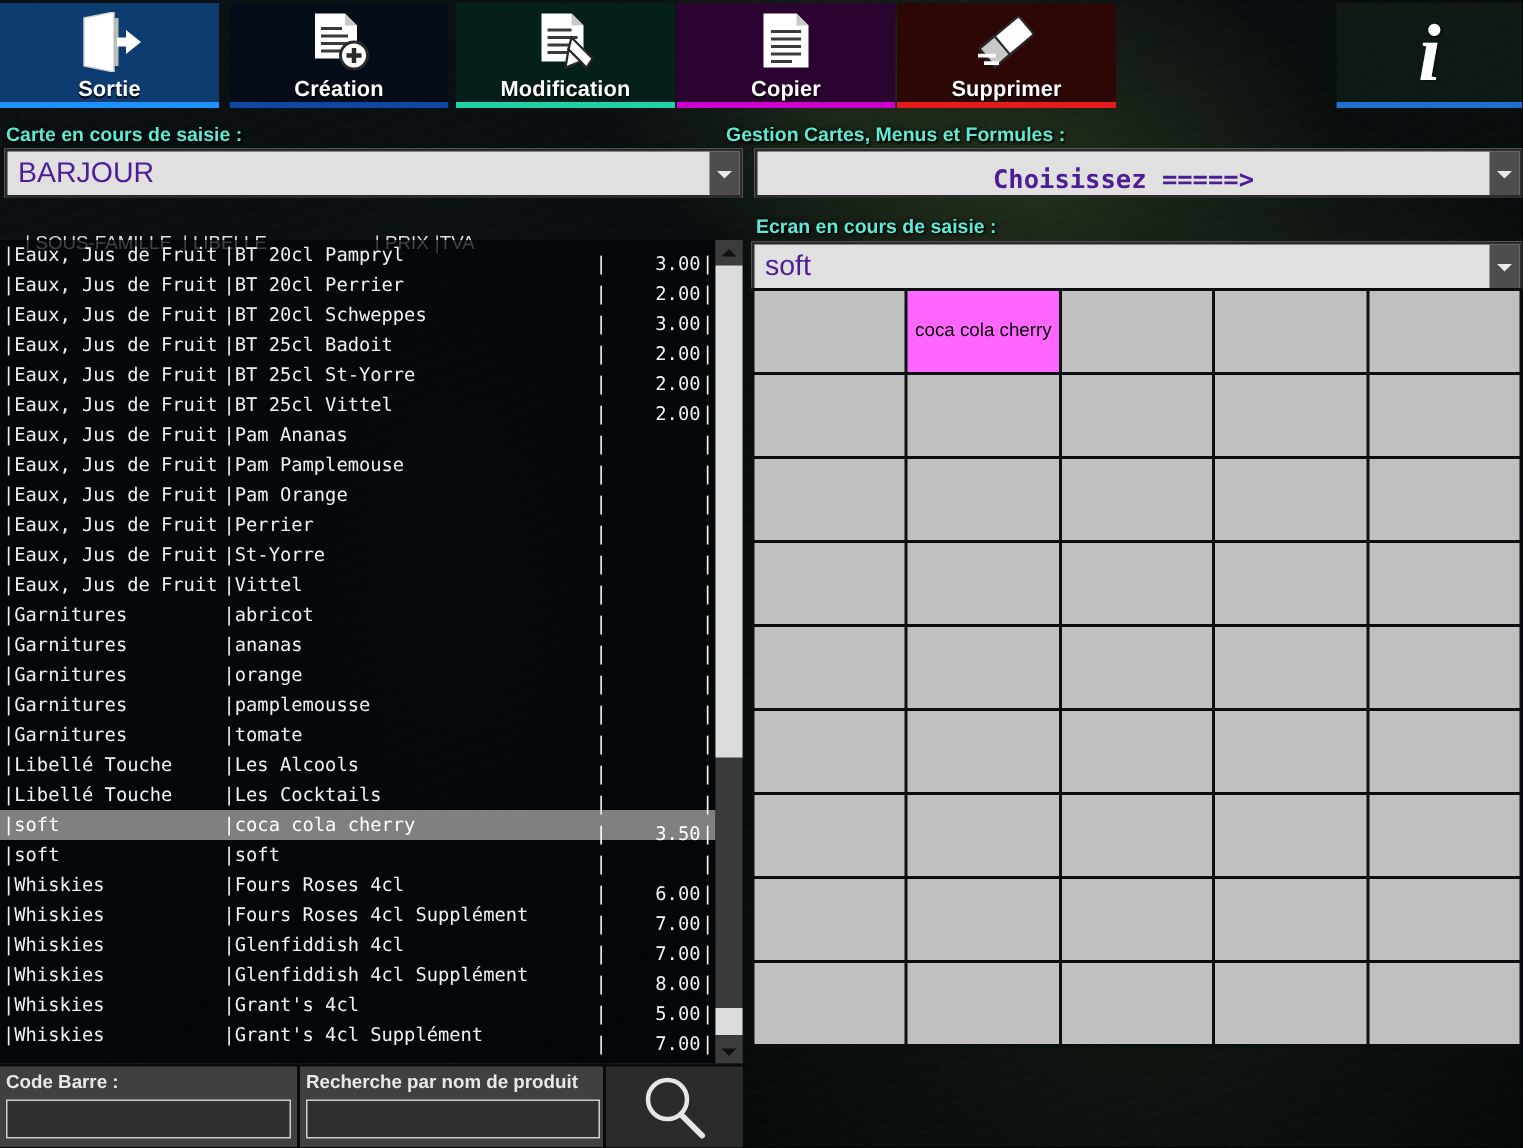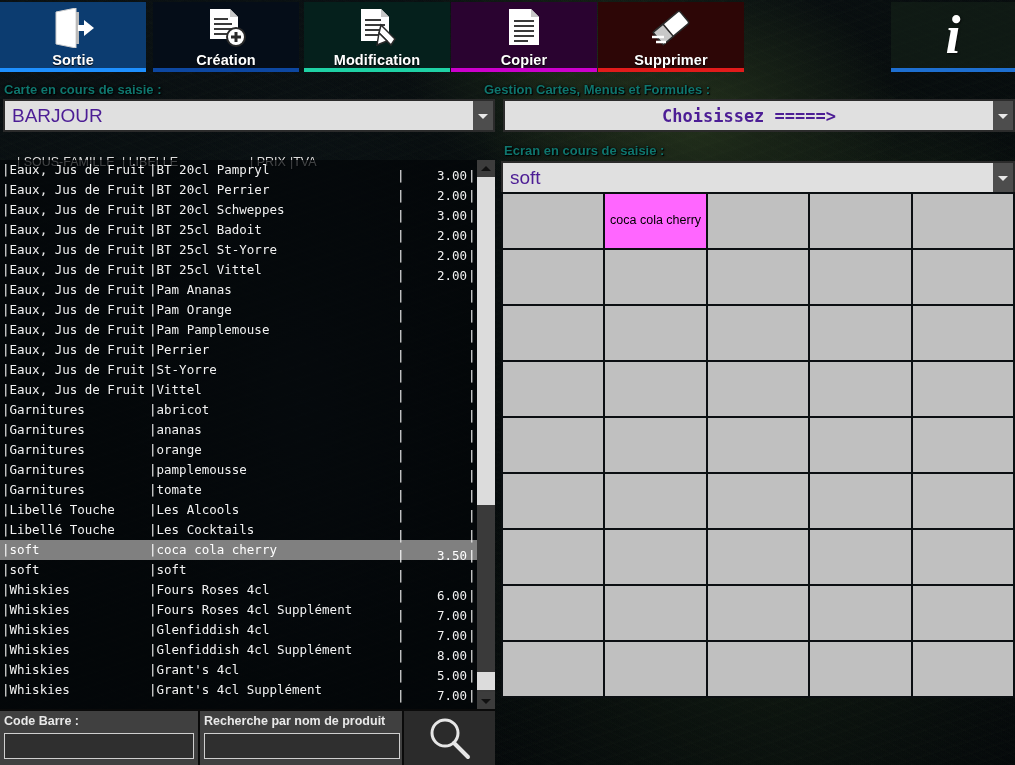--- a/index.html
+++ b/index.html
@@ -113,21 +113,21 @@
     font-style: italic;
     font-weight: bold;
     font-size: 54px;
     color: #fff;
     text-shadow: 1px 1px 2px rgba(0,0,0,0.6);
   }
 
   
   .section-label {
     position: absolute;
-    color: #0f766e;
+    color: #5eead4;
     font-size: 13px;
     font-weight: bold;
     text-shadow: 1px 1px 1px #000, 0 0 3px #000;
     white-space: nowrap;
   }
 
   
   .combo {
     position: absolute;
     box-sizing: border-box;
@@ -455,22 +455,22 @@
 
   <div id="list-panel">
     <div id="list-rows">
         <div class="list-row"><span class="c-fam">|Eaux, Jus de Fruit</span><span class="c-lib">|BT 20cl Pampryl</span><span style="display: inline-block; width: 8px;">|</span><span class="c-prix">3.00</span><span class="c-tva">|</span><span>2</span></div>
         <div class="list-row"><span class="c-fam">|Eaux, Jus de Fruit</span><span class="c-lib">|BT 20cl Perrier</span><span style="display: inline-block; width: 8px;">|</span><span class="c-prix">2.00</span><span class="c-tva">|</span><span>2</span></div>
         <div class="list-row"><span class="c-fam">|Eaux, Jus de Fruit</span><span class="c-lib">|BT 20cl Schweppes</span><span style="display: inline-block; width: 8px;">|</span><span class="c-prix">3.00</span><span class="c-tva">|</span><span>2</span></div>
         <div class="list-row"><span class="c-fam">|Eaux, Jus de Fruit</span><span class="c-lib">|BT 25cl Badoit</span><span style="display: inline-block; width: 8px;">|</span><span class="c-prix">2.00</span><span class="c-tva">|</span><span>2</span></div>
         <div class="list-row"><span class="c-fam">|Eaux, Jus de Fruit</span><span class="c-lib">|BT 25cl St-Yorre</span><span style="display: inline-block; width: 8px;">|</span><span class="c-prix">2.00</span><span class="c-tva">|</span><span>2</span></div>
         <div class="list-row"><span class="c-fam">|Eaux, Jus de Fruit</span><span class="c-lib">|BT 25cl Vittel</span><span style="display: inline-block; width: 8px;">|</span><span class="c-prix">2.00</span><span class="c-tva">|</span><span>2</span></div>
         <div class="list-row"><span class="c-fam">|Eaux, Jus de Fruit</span><span class="c-lib">|Pam Ananas</span><span style="display: inline-block; width: 8px;">|</span><span class="c-prix"></span><span class="c-tva">|</span><span></span></div>
+        <div class="list-row"><span class="c-fam">|Eaux, Jus de Fruit</span><span class="c-lib">|Pam Pamplemouse</span><span style="display: inline-block; width: 8px;">|</span><span class="c-prix"></span><span class="c-tva">|</span><span></span></div>
         <div class="list-row"><span class="c-fam">|Eaux, Jus de Fruit</span><span class="c-lib">|Pam Orange</span><span style="display: inline-block; width: 8px;">|</span><span class="c-prix"></span><span class="c-tva">|</span><span></span></div>
-        <div class="list-row"><span class="c-fam">|Eaux, Jus de Fruit</span><span class="c-lib">|Pam Pamplemouse</span><span style="display: inline-block; width: 8px;">|</span><span class="c-prix"></span><span class="c-tva">|</span><span></span></div>
         <div class="list-row"><span class="c-fam">|Eaux, Jus de Fruit</span><span class="c-lib">|Perrier</span><span style="display: inline-block; width: 8px;">|</span><span class="c-prix"></span><span class="c-tva">|</span><span></span></div>
         <div class="list-row"><span class="c-fam">|Eaux, Jus de Fruit</span><span class="c-lib">|St-Yorre</span><span style="display: inline-block; width: 8px;">|</span><span class="c-prix"></span><span class="c-tva">|</span><span></span></div>
         <div class="list-row"><span class="c-fam">|Eaux, Jus de Fruit</span><span class="c-lib">|Vittel</span><span style="display: inline-block; width: 8px;">|</span><span class="c-prix"></span><span class="c-tva">|</span><span></span></div>
         <div class="list-row"><span class="c-fam">|Garnitures</span><span class="c-lib">|abricot</span><span style="display: inline-block; width: 8px;">|</span><span class="c-prix"></span><span class="c-tva">|</span><span></span></div>
         <div class="list-row"><span class="c-fam">|Garnitures</span><span class="c-lib">|ananas</span><span style="display: inline-block; width: 8px;">|</span><span class="c-prix"></span><span class="c-tva">|</span><span></span></div>
         <div class="list-row"><span class="c-fam">|Garnitures</span><span class="c-lib">|orange</span><span style="display: inline-block; width: 8px;">|</span><span class="c-prix"></span><span class="c-tva">|</span><span></span></div>
         <div class="list-row"><span class="c-fam">|Garnitures</span><span class="c-lib">|pamplemousse</span><span style="display: inline-block; width: 8px;">|</span><span class="c-prix"></span><span class="c-tva">|</span><span></span></div>
         <div class="list-row"><span class="c-fam">|Garnitures</span><span class="c-lib">|tomate</span><span style="display: inline-block; width: 8px;">|</span><span class="c-prix"></span><span class="c-tva">|</span><span></span></div>
         <div class="list-row"><span class="c-fam">|Libellé Touche</span><span class="c-lib">|Les Alcools</span><span style="display: inline-block; width: 8px;">|</span><span class="c-prix"></span><span class="c-tva">|</span><span></span></div>
         <div class="list-row"><span class="c-fam">|Libellé Touche</span><span class="c-lib">|Les Cocktails</span><span style="display: inline-block; width: 8px;">|</span><span class="c-prix"></span><span class="c-tva">|</span><span></span></div>
@@ -504,21 +504,21 @@
     <div id="search-go">
       <svg width="52" height="48" viewBox="0 0 52 48">
         <circle cx="21" cy="18" r="13" fill="none" stroke="#e6e6e6" stroke-width="3"></circle>
         <line x1="30" y1="28" x2="44" y2="42" stroke="#e6e6e6" stroke-width="4" stroke-linecap="round"></line>
       </svg>
     </div>
   </div>
 
   <div class="section-label" style="left:484px; top:82px;">Gestion Cartes, Menus et Formules  :</div>
 
-  <div class="combo" style="left:503px; top:99px; width:512px; height:33px; font-size:19px; font-weight:bold;">
+  <div class="combo" style="left:503px; top:99px; width:512px; height:33px; font-size:19px; font-weight:bold;align-items:flex-end;">
     <div class="combo-text" style="text-align:center; font-family:'DejaVu Sans Mono','Liberation Mono',monospace; font-size:17px;">Choisissez  =====&gt;</div>
     <div class="combo-arrow"></div>
   </div>
 
   <div class="section-label" style="left:504px; top:143px;">Ecran en cours de saisie :</div>
 
   <div class="combo" style="left:501px; top:161px; width:514px; height:33px; font-size:19px;">
     <div class="combo-text">soft</div>
     <div class="combo-arrow"></div>
   </div>

